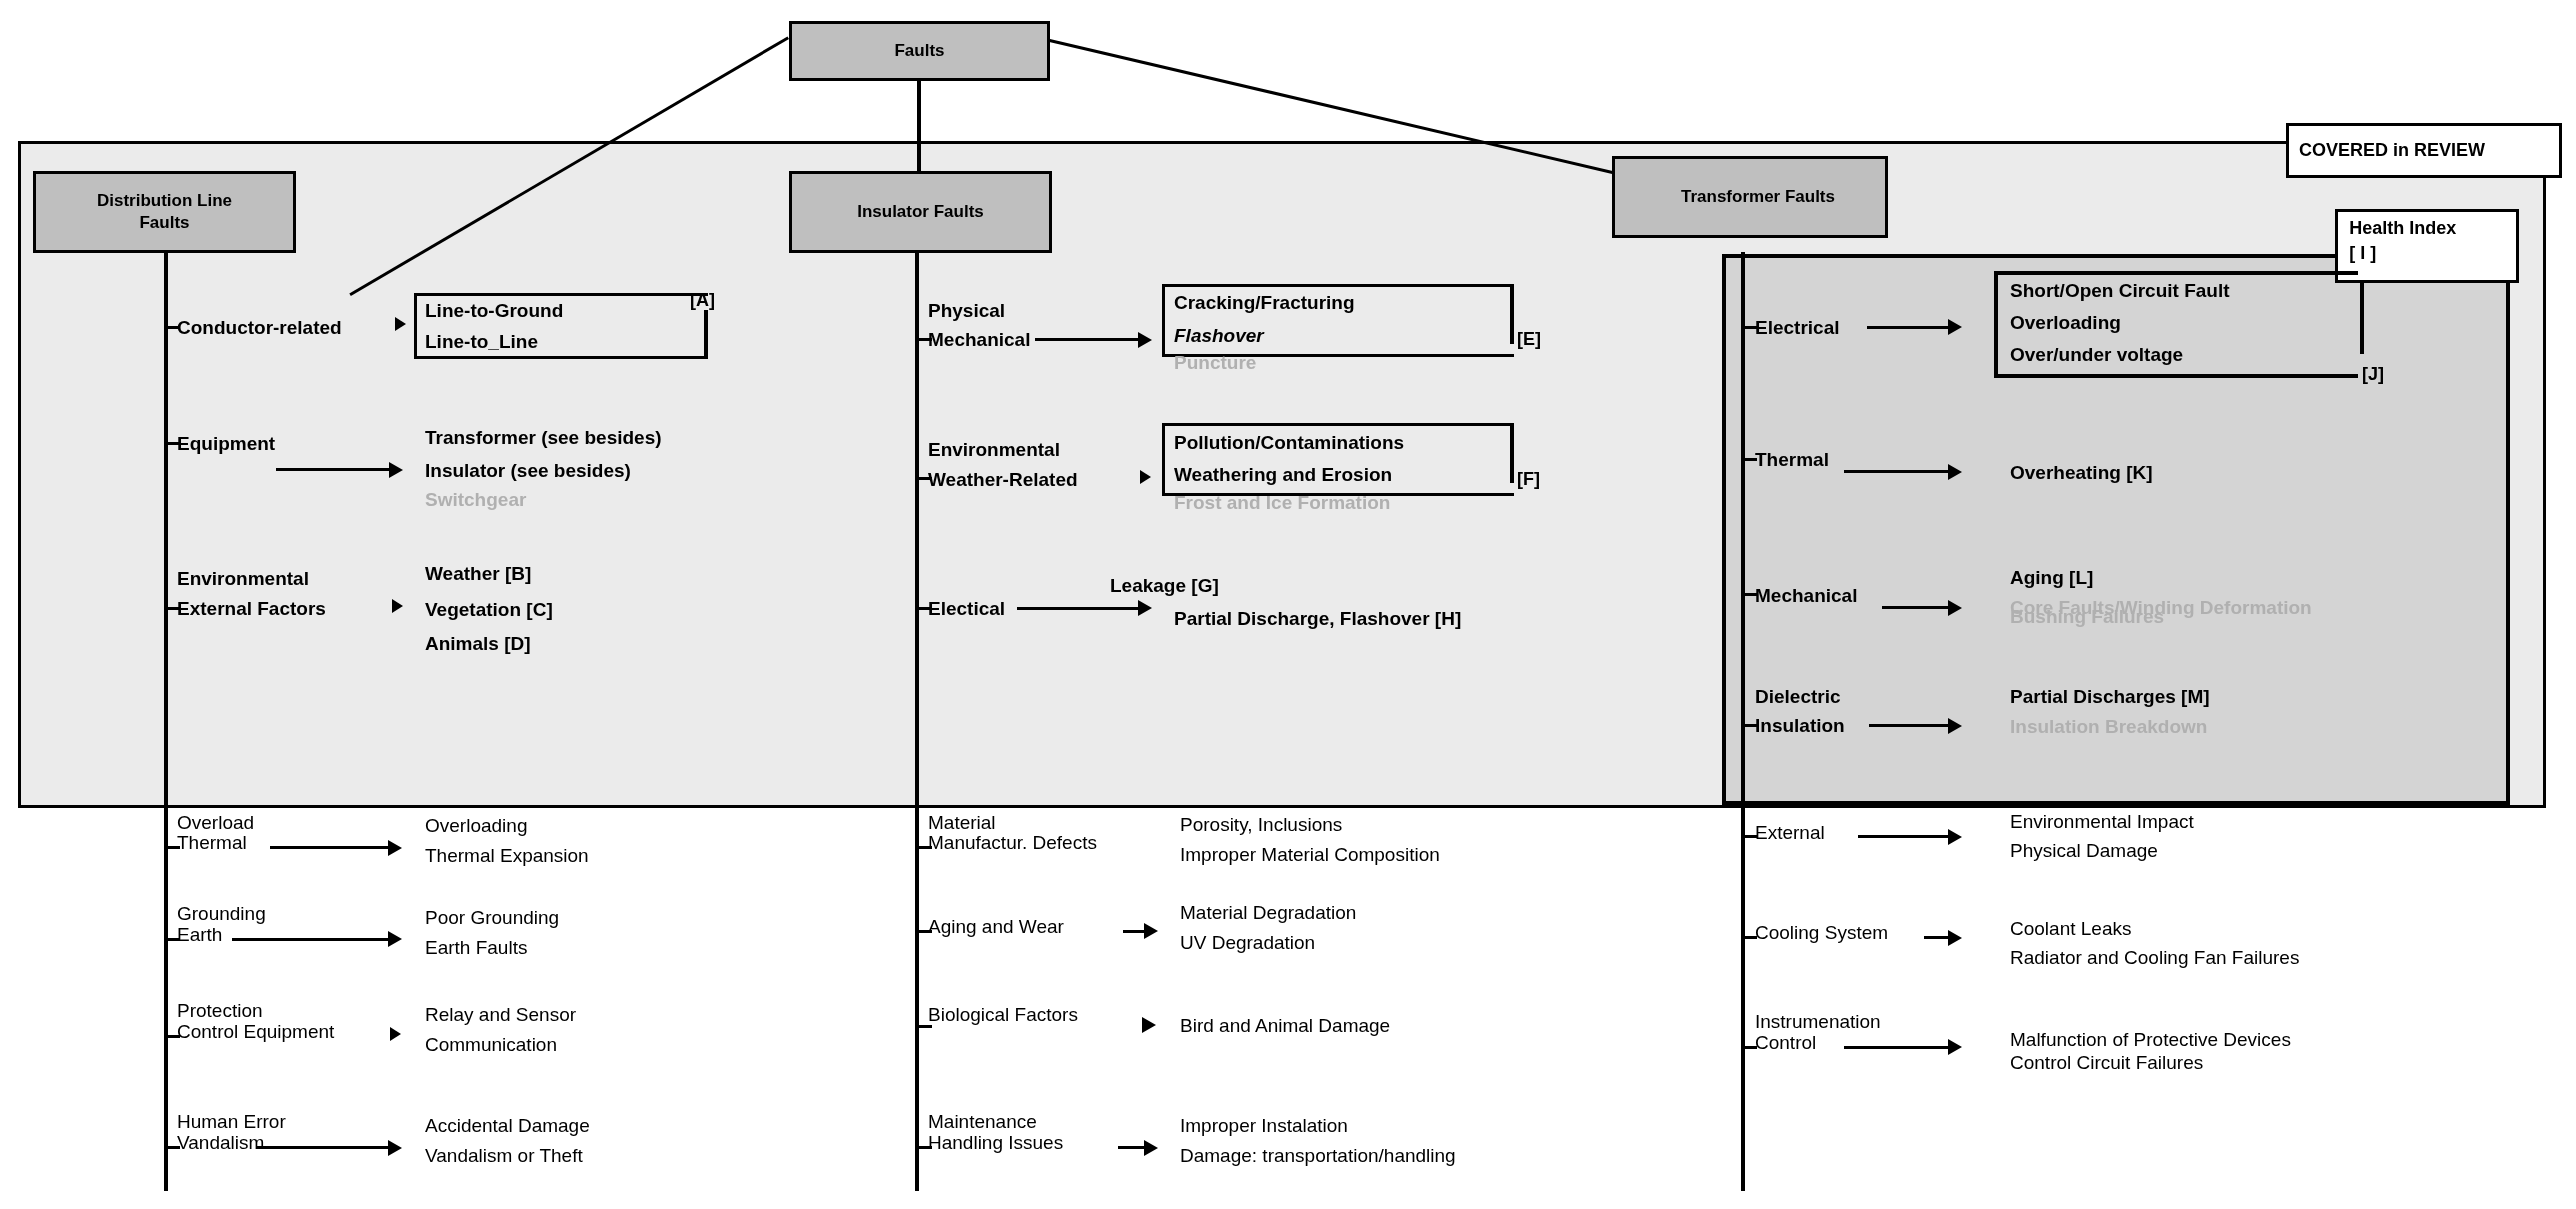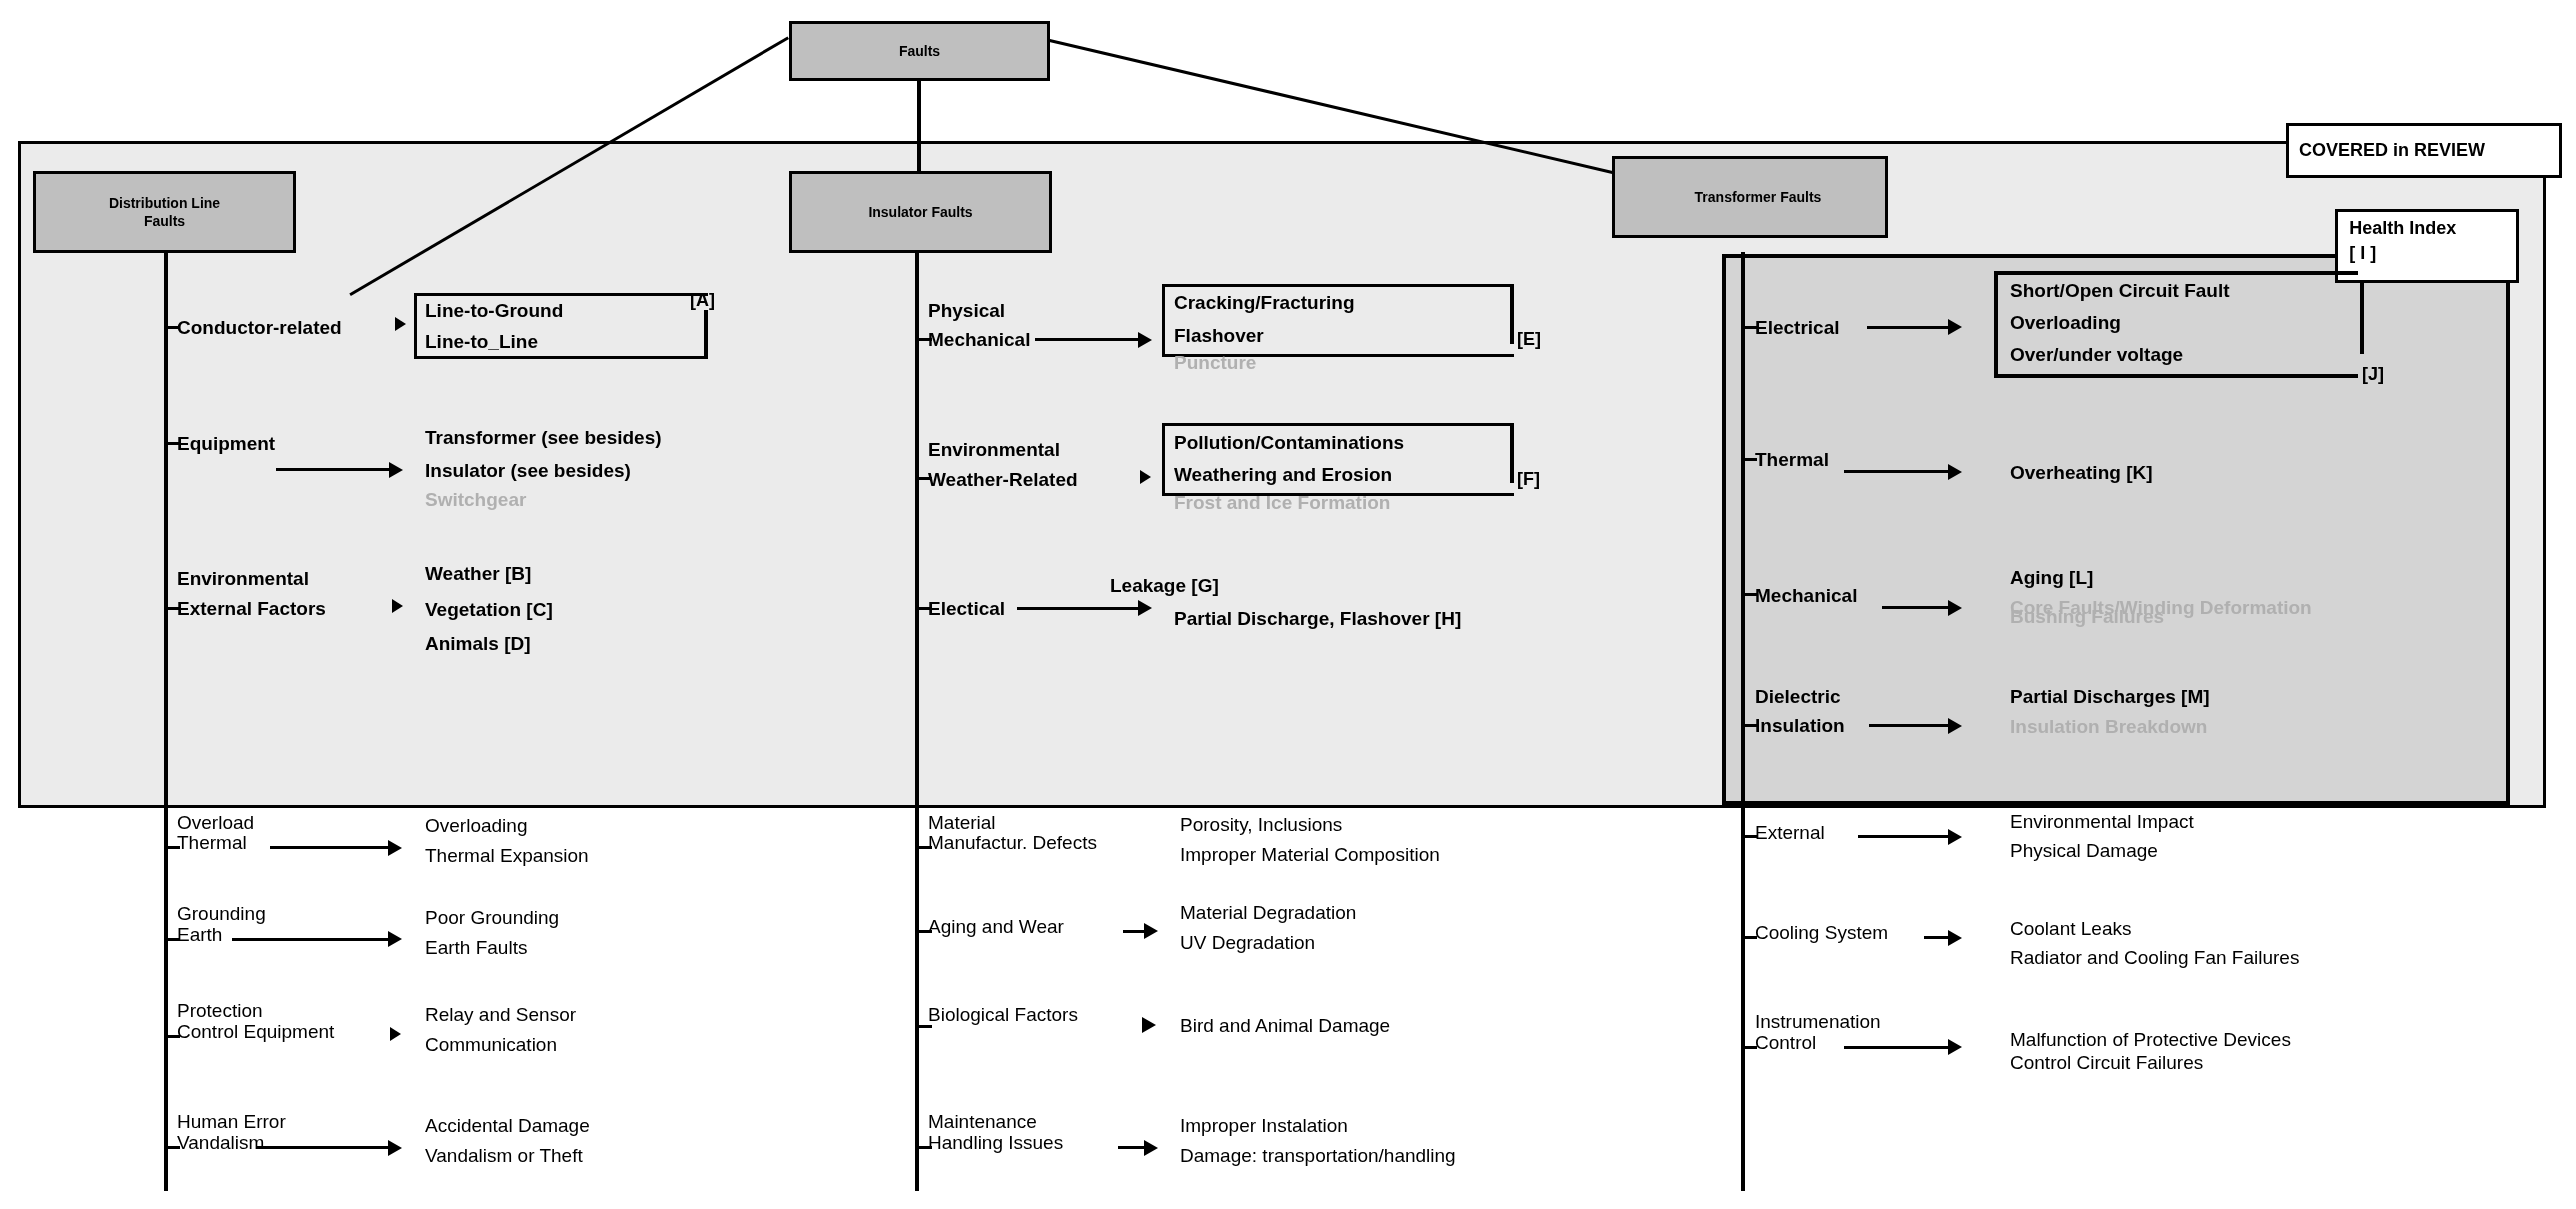--- a/index.html
+++ b/index.html
@@ -29,21 +29,21 @@
   .bracket-dark{position:absolute;border:4.4px solid #000;box-sizing:border-box;background:transparent;}
 
   
   .t{position:absolute;color:#000;white-space:nowrap;line-height:1.12;}
   .b{font-weight:bold;}
   .n{font-weight:normal;}
   .grey{color:#b0b0b0;font-weight:bold;}
   .fs-cat{font-size:19px;}
   .fs-item{font-size:19px;}
   .fs-tag{font-size:18px;}
-  .fs-node{font-size:14px;}
+  .fs-node{font-size:17px;}
 
   
   .arrow{position:absolute;width:0;height:0;border-top:8.2px solid transparent;
          border-bottom:8.2px solid transparent;border-left:14px solid #000;}
   .arrow-sm{position:absolute;width:0;height:0;border-top:7px solid transparent;
          border-bottom:7px solid transparent;border-left:11.3px solid #000;}
 </style>
 </head>
 <body>
 
@@ -143,21 +143,21 @@
   <div class="vline" style="left:915px;top:252px;width:3.8px;height:939px;"></div>
 
   <div class="t fs-cat b" style="left:928px;top:300px;">Physical</div>
   <div class="t fs-cat b" style="left:928px;top:329px;">Mechanical</div>
   <div class="hline" style="left:919px;top:338px;width:12.5px;height:3.1px;"></div>
   <div class="hline" style="left:1035px;top:338px;width:105px;height:3.1px;"></div>
   <div class="arrow" style="left:1138px;top:332px;"></div>
   <div class="bracket" style="left:1162px;top:284px;width:352px;height:73px;border-right:none;"></div>
   <div class="vline" style="left:1510px;top:284px;width:3.8px;height:60px;"></div>
   <div class="t fs-item b" style="left:1174px;top:292px;">Cracking/Fracturing</div>
-  <div class="t fs-item b" style="left:1174px;top:325px;">Flashover</div>
+  <div class="t fs-item b" style="left:1174px;top:325px;font-style:italic;">Flashover</div>
   <div class="t fs-item grey" style="left:1174px;top:352px;">Puncture</div>
   <div class="t fs-tag b" style="left:1517px;top:329px;">[E]</div>
 
   <div class="t fs-cat b" style="left:928px;top:439px;">Environmental</div>
   <div class="t fs-cat b" style="left:928px;top:469px;">Weather-Related</div>
   <div class="hline" style="left:919px;top:477px;width:12.5px;height:3.1px;"></div>
   <div class="arrow-sm" style="left:1140px;top:470px;"></div>
   <div class="bracket" style="left:1162px;top:423px;width:352px;height:73px;border-right:none;"></div>
   <div class="vline" style="left:1510px;top:423px;width:3.8px;height:60px;"></div>
   <div class="t fs-item b" style="left:1174px;top:432px;">Pollution/Contaminations</div>

